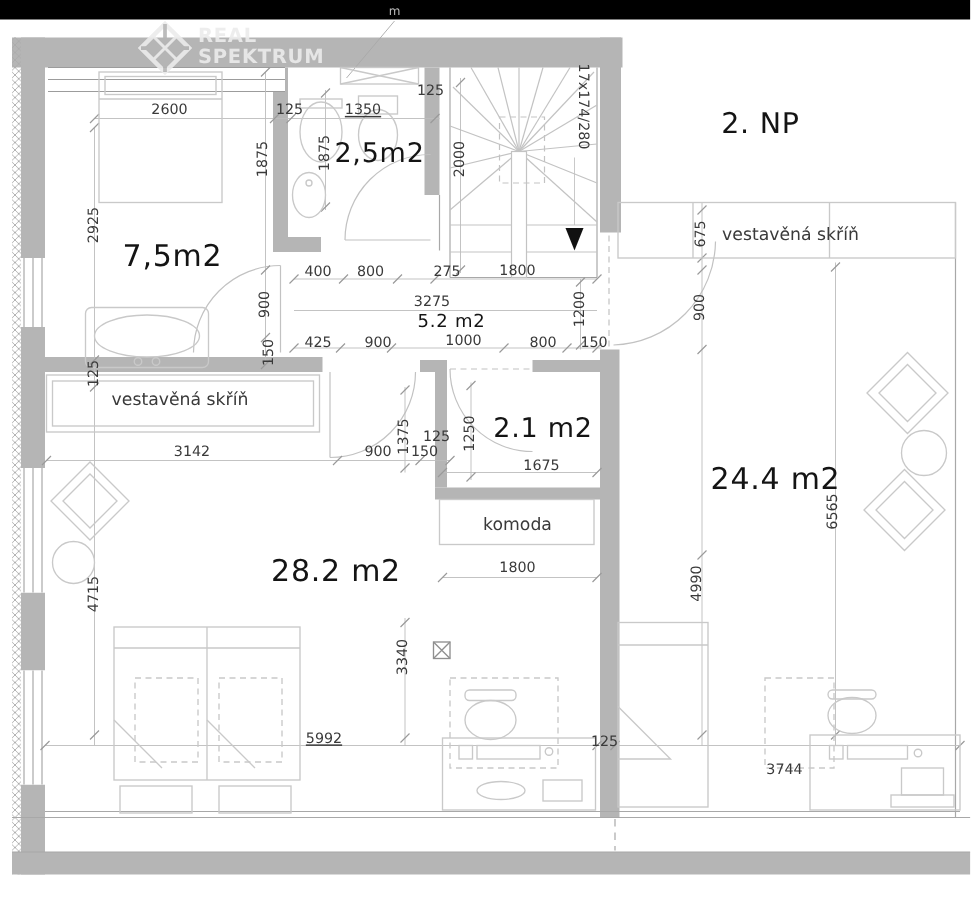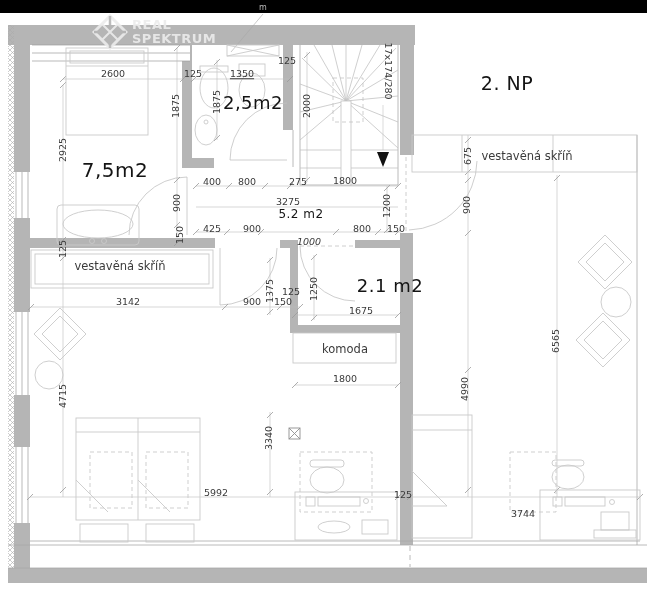--- a/index.html
+++ b/index.html
@@ -268,21 +268,23 @@
     <div class="txt">
       <span>REAL</span>
       <span>SPEKTRUM</span>
     </div>
   </div>
 
   <div id="labels">
       <span class="lbl room" style="left: 115px; top: 170px; font-size: 20px;">7,5m2</span>
       <span class="lbl room" style="left: 253px; top: 103px; font-size: 18px;">2,5m2</span>
       <span class="lbl room" style="left: 301px; top: 214px; font-size: 12px;">5.2 m2</span>
-      <span class="lbl room" style="left: 362px; top: 286px; font-size: 18px; margin-left: 28px;">2.1 m2</span>
+      <span class="lbl room" style="left: 362px; top: 286px; font-size: 18px;">2.1 m2</span>
+      <span class="lbl room" style="left: 224px; top: 380px; font-size: 20px;">28.2 m2</span>
+      <span class="lbl room" style="left: 517px; top: 319px; font-size: 20px;">24.4 m2</span>
       <span class="lbl room" style="left: 507px; top: 83px; font-size: 19px;">2. NP</span>
       <span class="lbl" style="left: 120px; top: 267px; font-size: 11.5px;">vestavěná skříň</span>
       <span class="lbl" style="left: 527px; top: 157px; font-size: 11.5px;">vestavěná skříň</span>
       <span class="lbl" style="left: 345px; top: 350px; font-size: 11.5px; text-align: center;">komoda</span>
       <span class="lbl" style="left: 263px; top: 8px; font-size: 8px; color: rgb(187, 187, 187);">m</span>
       <span class="lbl" style="left: 113px; top: 74px;">2600</span>
       <span class="lbl" style="left: 193px; top: 74px;">125</span>
       <span class="lbl" style="left: 242px; top: 74px; text-decoration: underline;">1350</span>
       <span class="lbl" style="left: 287px; top: 61px;">125</span>
       <span class="lbl" style="left: 176px; top: 106px; transform: translate(-50%, -50%) rotate(-90deg);">1875</span>
@@ -292,36 +294,36 @@
       <span class="lbl" style="left: 180px; top: 235px; transform: translate(-50%, -50%) rotate(-90deg);">150</span>
       <span class="lbl" style="left: 307px; top: 106px; transform: translate(-50%, -50%) rotate(-90deg);">2000</span>
       <span class="lbl" style="left: 388px; top: 71px; transform: translate(-50%, -50%) rotate(90deg);">17x174/280</span>
       <span class="lbl" style="left: 212px; top: 182px; text-align: right;">400</span>
       <span class="lbl" style="left: 247px; top: 182px;">800</span>
       <span class="lbl" style="left: 286px; top: 182px; margin-left: 12px;">275</span>
       <span class="lbl" style="left: 345px; top: 181px;">1800</span>
       <span class="lbl" style="left: 288px; top: 202px;">3275</span>
       <span class="lbl" style="left: 212px; top: 229px;">425</span>
       <span class="lbl" style="left: 252px; top: 229px;">900</span>
-      <span class="lbl" style="left: 309px; top: 242px; font-style: italic;">1000</span>
+      <span class="lbl" style="left: 309px; top: 228px;">1000</span>
       <span class="lbl" style="left: 362px; top: 229px;">800</span>
       <span class="lbl" style="left: 396px; top: 229px;">150</span>
       <span class="lbl" style="left: 387px; top: 206px; transform: translate(-50%, -50%) rotate(-90deg);">1200</span>
       <span class="lbl" style="left: 63px; top: 249px; transform: translate(-50%, -50%) rotate(-90deg);">125</span>
       <span class="lbl" style="left: 128px; top: 302px;">3142</span>
       <span class="lbl" style="left: 252px; top: 302px;">900</span>
       <span class="lbl" style="left: 270px; top: 291px; transform: translate(-50%, -50%) rotate(-90deg);">1375</span>
       <span class="lbl" style="left: 291px; top: 292px;">125</span>
       <span class="lbl" style="left: 283px; top: 302px;">150</span>
       <span class="lbl" style="left: 314px; top: 289px; transform: translate(-50%, -50%) rotate(-90deg);">1250</span>
       <span class="lbl" style="left: 361px; top: 311px;">1675</span>
       <span class="lbl" style="left: 345px; top: 379px;">1800</span>
       <span class="lbl" style="left: 63px; top: 396px; transform: translate(-50%, -50%) rotate(-90deg);">4715</span>
       <span class="lbl" style="left: 269px; top: 438px; transform: translate(-50%, -50%) rotate(-90deg);">3340</span>
-      <span class="lbl" style="left: 216px; top: 493px;">5992</span>
+      <span class="lbl" style="left: 216px; top: 493px; text-decoration: underline;">5992</span>
       <span class="lbl" style="left: 468px; top: 156px; transform: translate(-50%, -50%) rotate(-90deg);">675</span>
       <span class="lbl" style="left: 467px; top: 205px; transform: translate(-50%, -50%) rotate(-90deg);">900</span>
       <span class="lbl" style="left: 556px; top: 341px; transform: translate(-50%, -50%) rotate(-90deg);">6565</span>
       <span class="lbl" style="left: 465px; top: 389px; transform: translate(-50%, -50%) rotate(-90deg);">4990</span>
       <span class="lbl" style="left: 403px; top: 495px;">125</span>
       <span class="lbl" style="left: 523px; top: 514px;">3744</span>
     </div>
 </div>
 
 </body></html>

